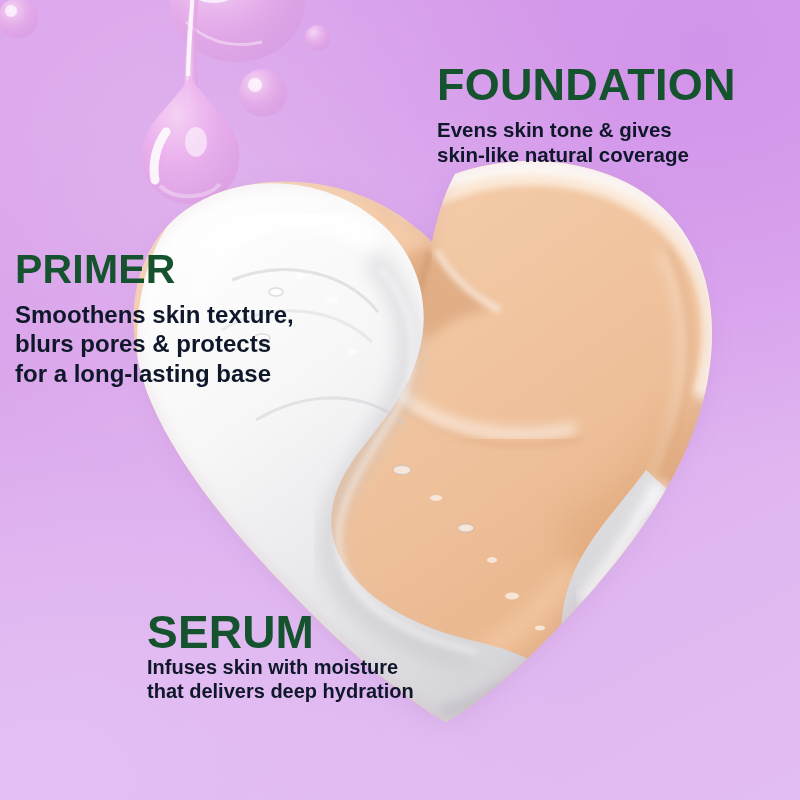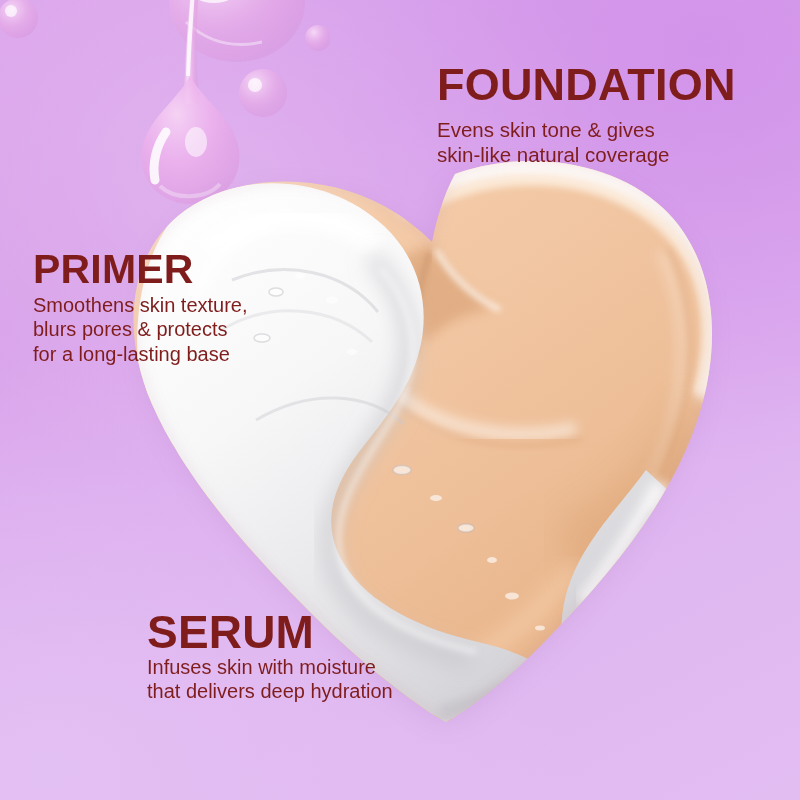--- a/index.html
+++ b/index.html
@@ -30,40 +30,40 @@
   .drops{ position:absolute; left:0; top:-10px; width:330px; height:230px; }
 
   
   .heart-wrap{
     position:absolute; left:0; top:0; width:800px; height:800px;
   }
 
   
   .callout{ position:absolute; }
   .callout h2{
-    color:#7f1d1d;
+    color:#14532d;
     font-weight:700;
     letter-spacing:.2px;
     line-height:1;
     white-space:nowrap;
   }
   .callout p{
-    color:#7f1d1d;
-    font-weight:400;
+    color:#0f172a;
+    font-weight:700;
     line-height:1.22;
     white-space:pre-line;
   }
 
   #c-foundation{ left:437px; top:62px; }
   #c-foundation h2{ font-size:45px; }
   #c-foundation p{ font-size:20.5px; margin-top:10px; }
 
-  #c-primer{ left:33px; top:249px; }
+  #c-primer{ left:15px; top:249px; }
   #c-primer h2{ font-size:41px; }
-  #c-primer p{ font-size:20px; margin-top:3px; }
+  #c-primer p{ font-size:24px; margin-top:10px; }
 
   #c-serum{ left:147px; top:609px; }
   #c-serum h2{ font-size:46px; }
   #c-serum p{ font-size:20px; margin-top:0; }
 </style>
 </head>
 <body>
 
 <div id="stage">
 

